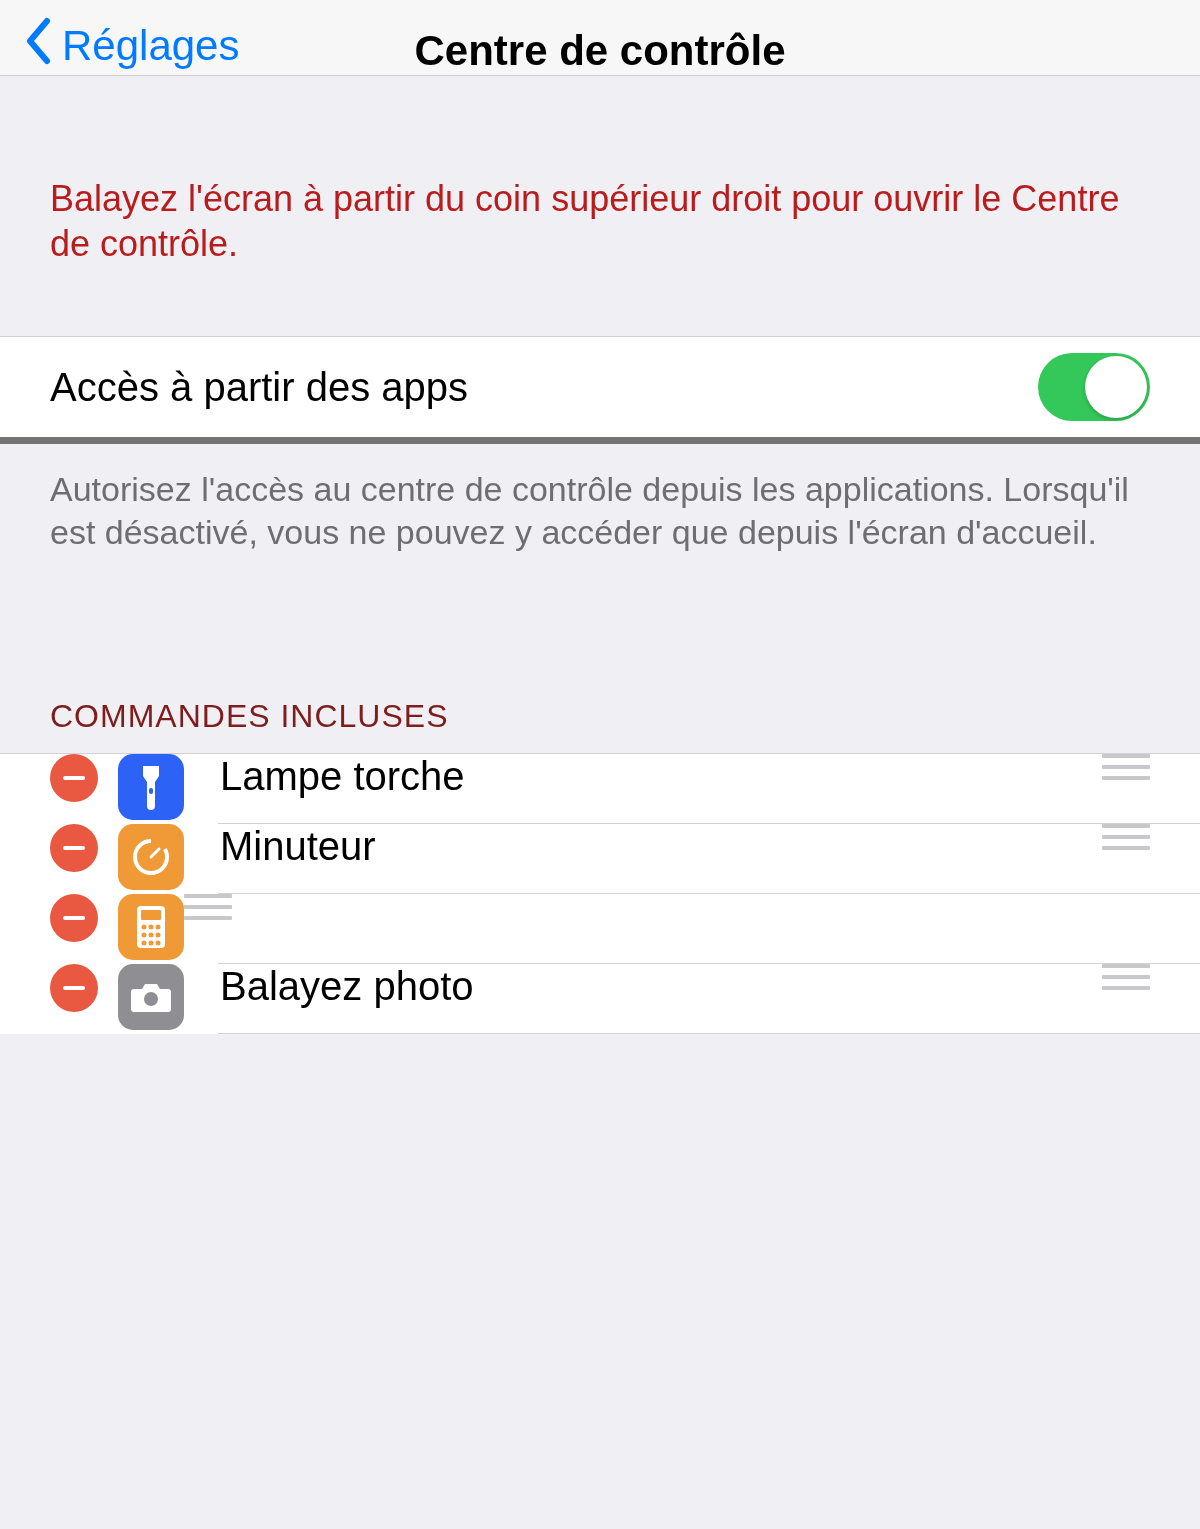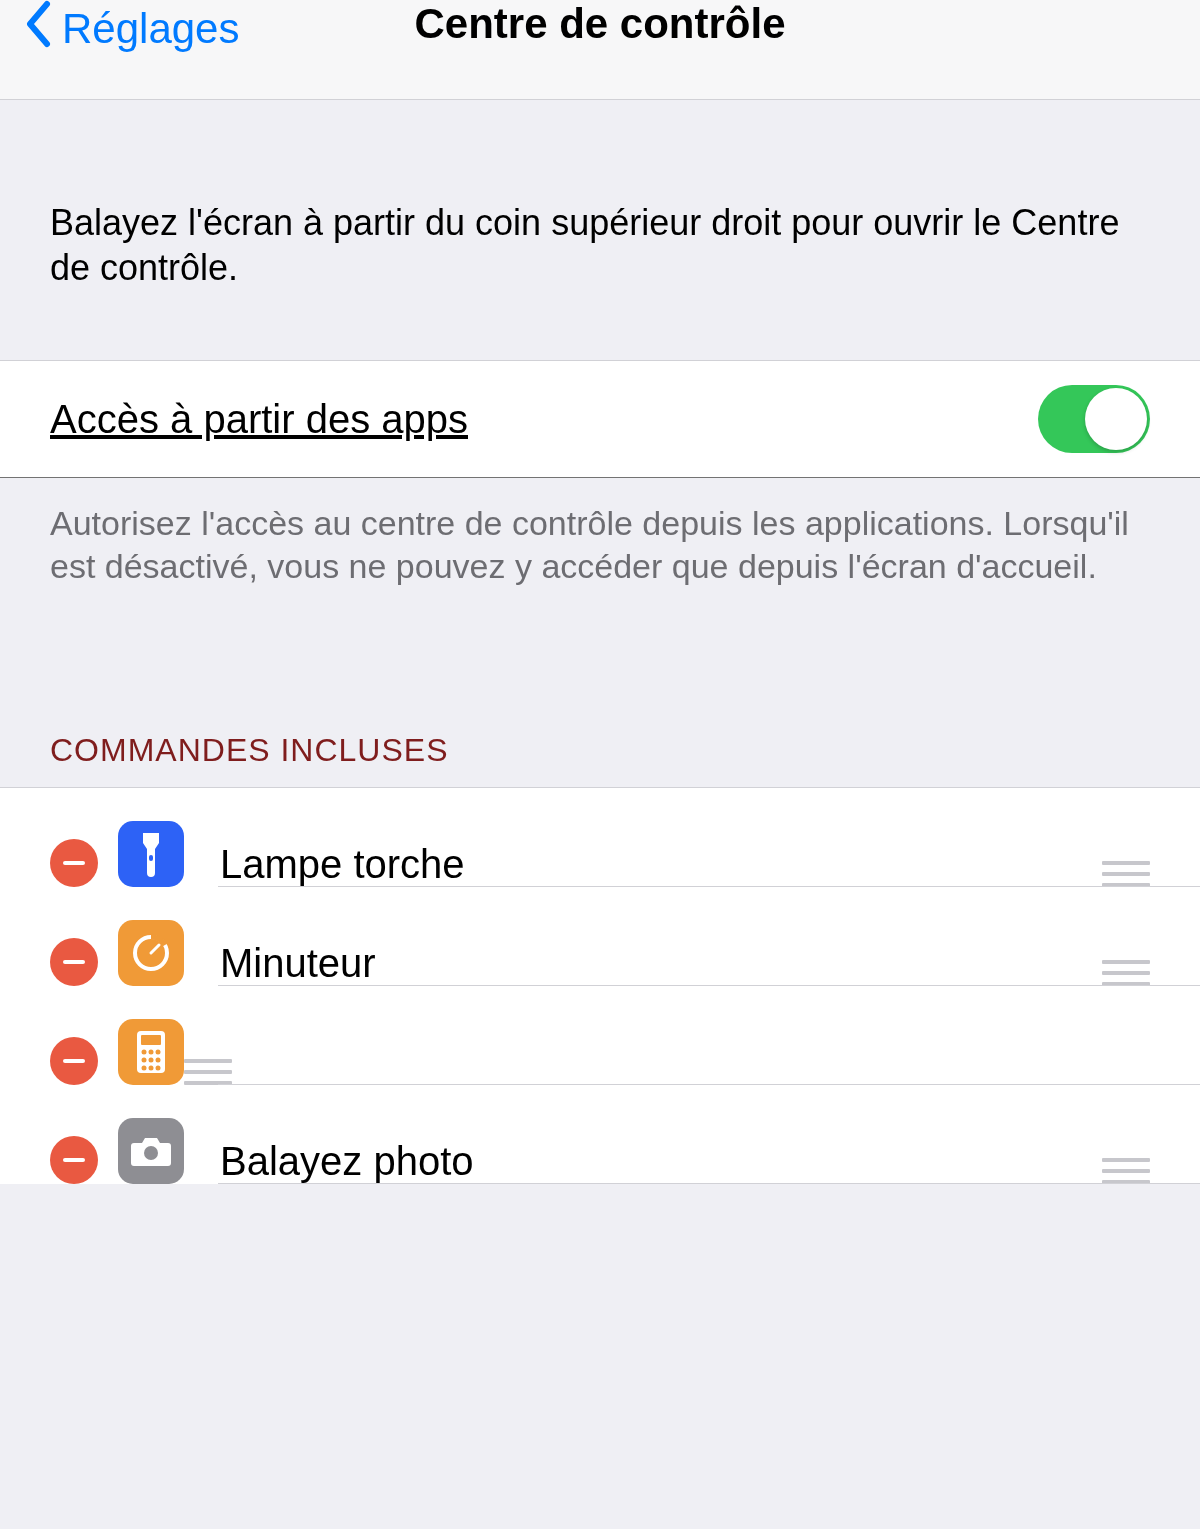--- a/index.html
+++ b/index.html
@@ -8,24 +8,24 @@
       box-sizing: border-box;
       -webkit-font-smoothing: antialiased;
     }
     body {
       font-family: -apple-system, BlinkMacSystemFont, "Helvetica Neue", Arial, sans-serif;
       background: #efeff4;
       width: 1200px;
     }
     .header {
       background: #f7f7f8;
-      height: 100px;
+      height: 76px;
       border-bottom: 1px solid #d1d1d6;
       display: flex;
-      align-items: flex-start;
+      align-items: flex-end;
       position: relative;
     }
     .back-button {
       display: flex;
       align-items: center;
       color: #007aff;
       font-size: 42px;
       padding-left: 24px;
       cursor: pointer;
     }
@@ -38,31 +38,30 @@
       left: 50%;
       transform: translateX(-50%);
       font-size: 42px;
       font-weight: 600;
       color: #000;
     }
     .intro-text {
       padding: 100px 50px 70px 50px;
       font-size: 36px;
       line-height: 1.25;
-      color: #000000;
+      color: #b91c1c;
     }
     .cell {
       background: #fff;
       border-top: 1px solid #d1d1d6;
-      border-bottom: 1px solid #737373;
+      border-bottom: 7px solid #737373;
       display: flex;
       align-items: center;
       justify-content: space-between;
-      padding: 24px 50px;
-      text-decoration: underline;
+      padding: 16px 50px;
     }
     .cell-label {
       font-size: 40px;
       color: #000;
     }
     .toggle {
       width: 112px;
       height: 68px;
       border-radius: 34px;
       background: #34c759;
@@ -90,22 +89,22 @@
       font-size: 32px;
       color: #7f1d1d;
       letter-spacing: 1px;
     }
     .list {
       background: #fff;
       border-top: 1px solid #d1d1d6;
     }
     .list-row {
       display: flex;
-      align-items: flex-end;
-      height: 99px;
+      align-items: flex-start;
+      height: 70px;
       padding-left: 50px;
       position: relative;
     }
     .list-row .divider {
       position: absolute;
       left: 218px;
       right: 0;
       bottom: 0;
       height: 1px;
       background: #d1d1d6;

